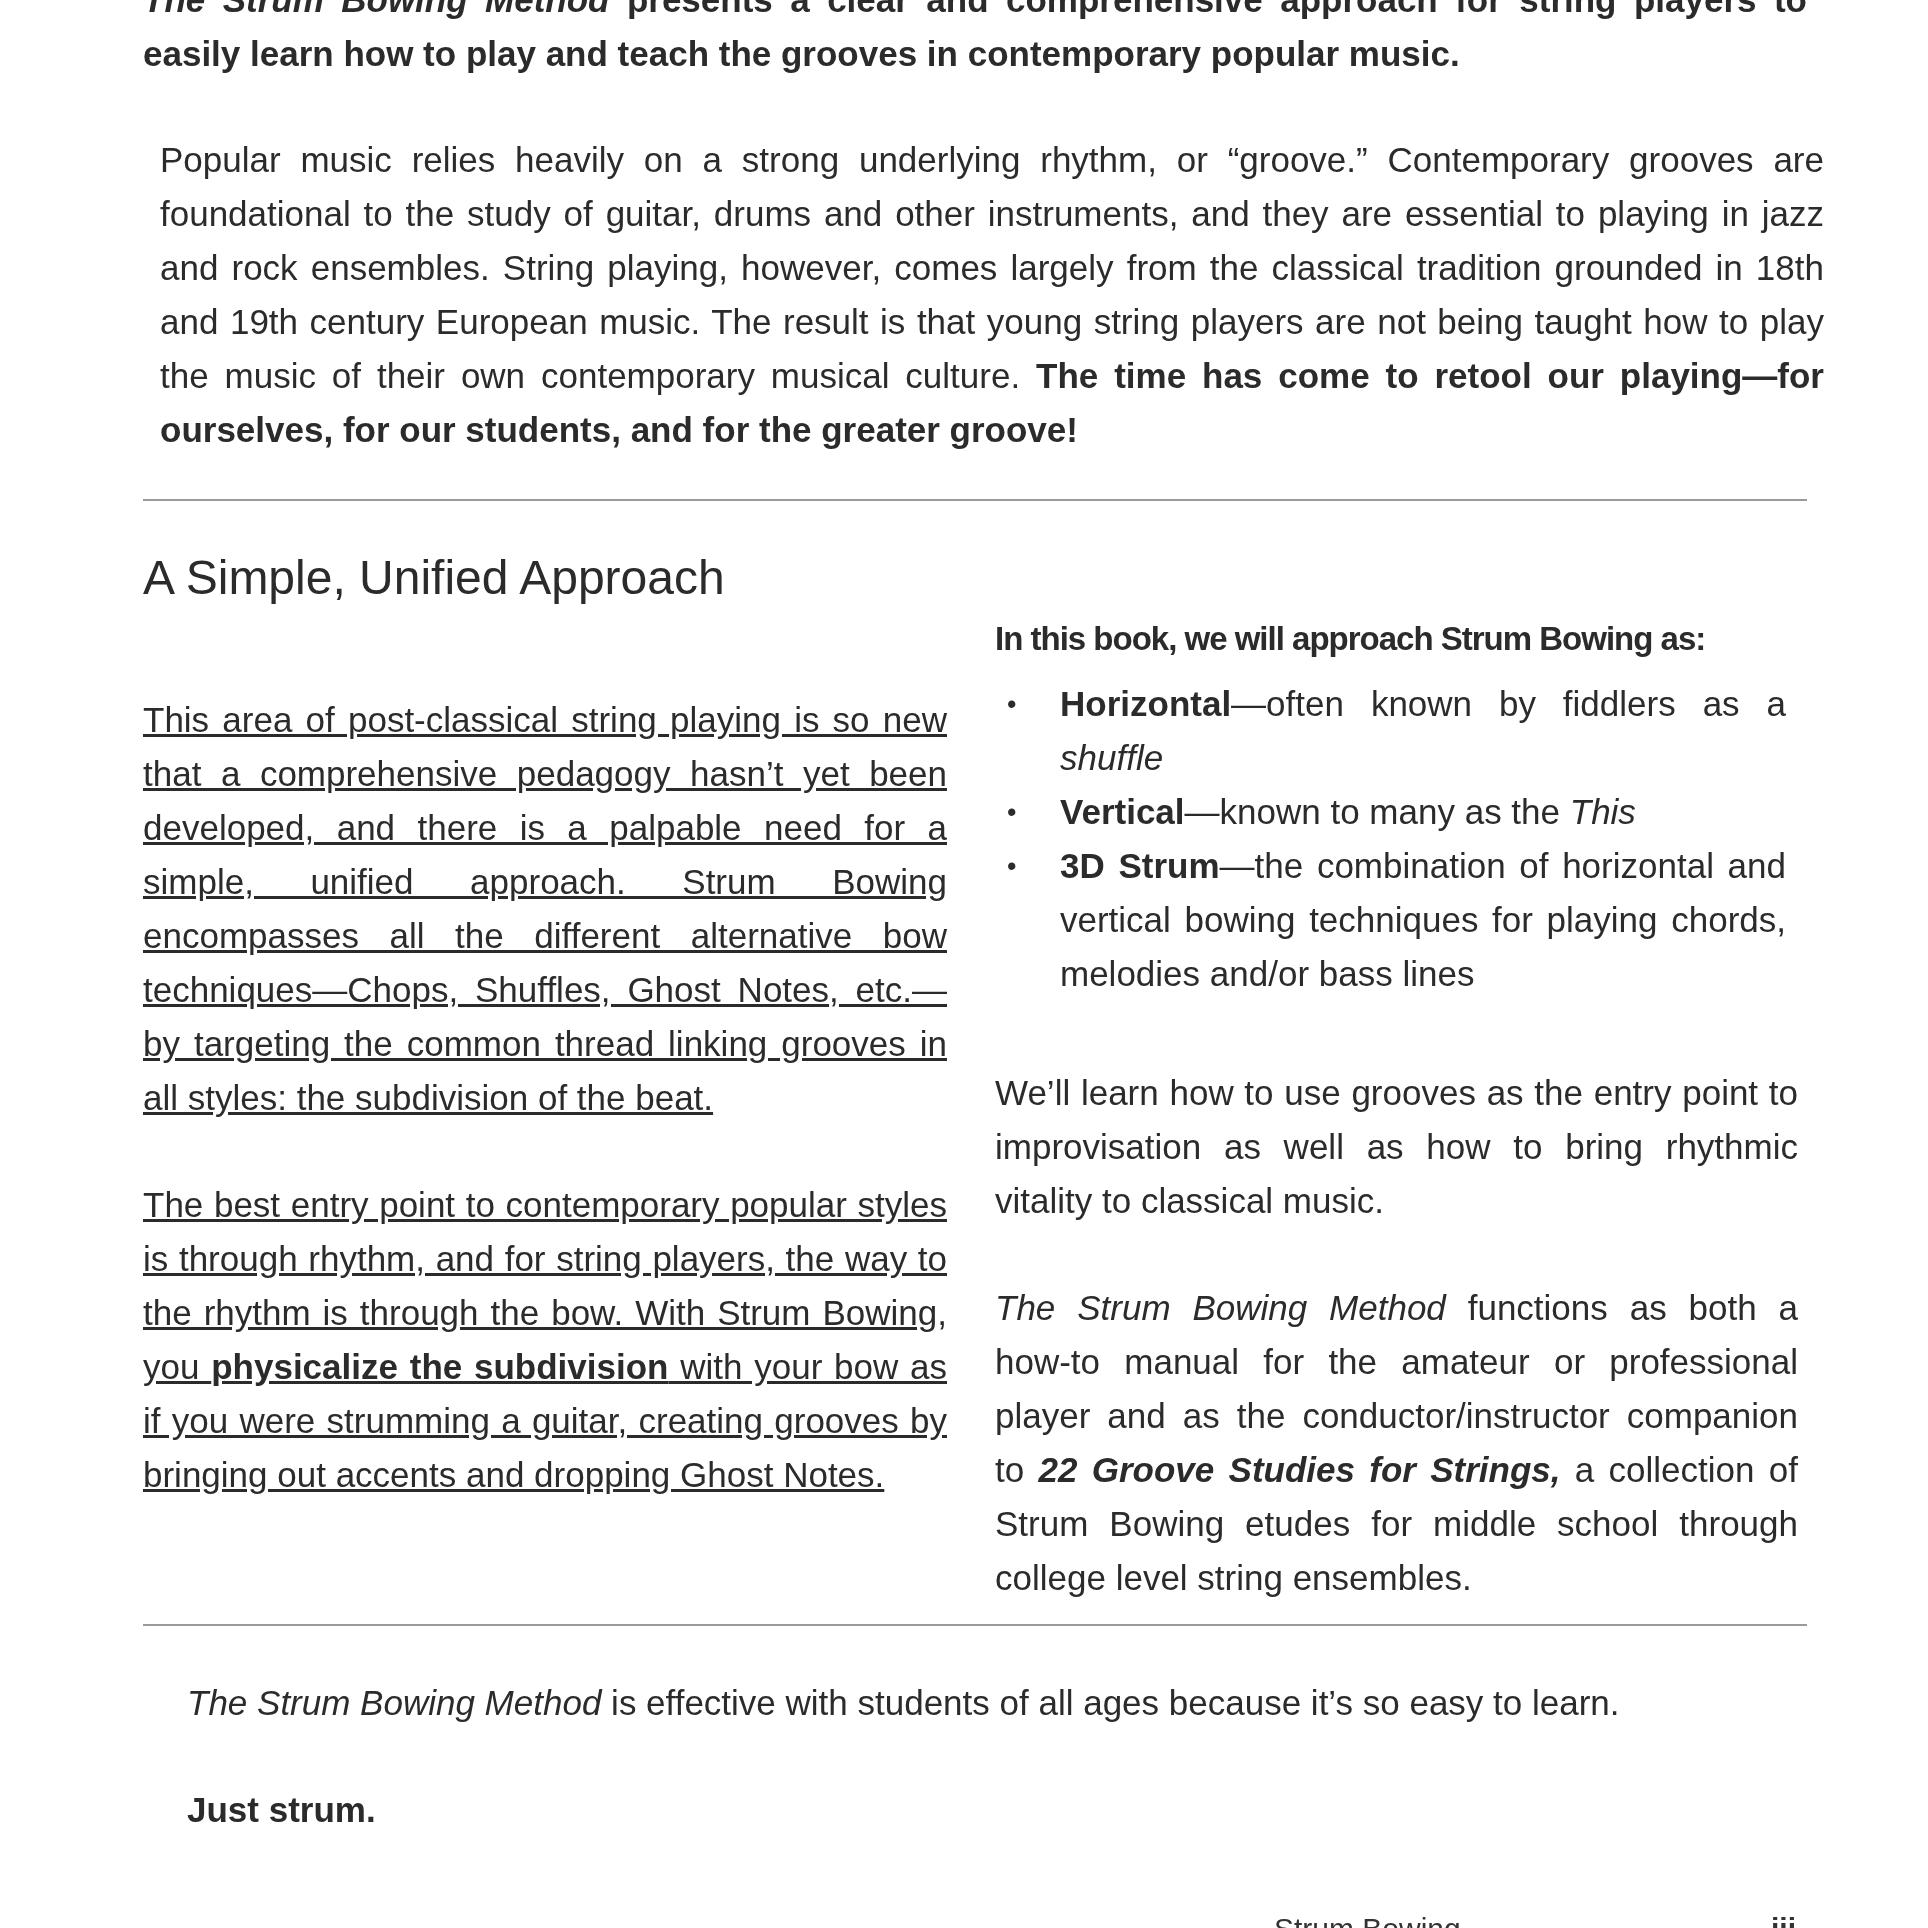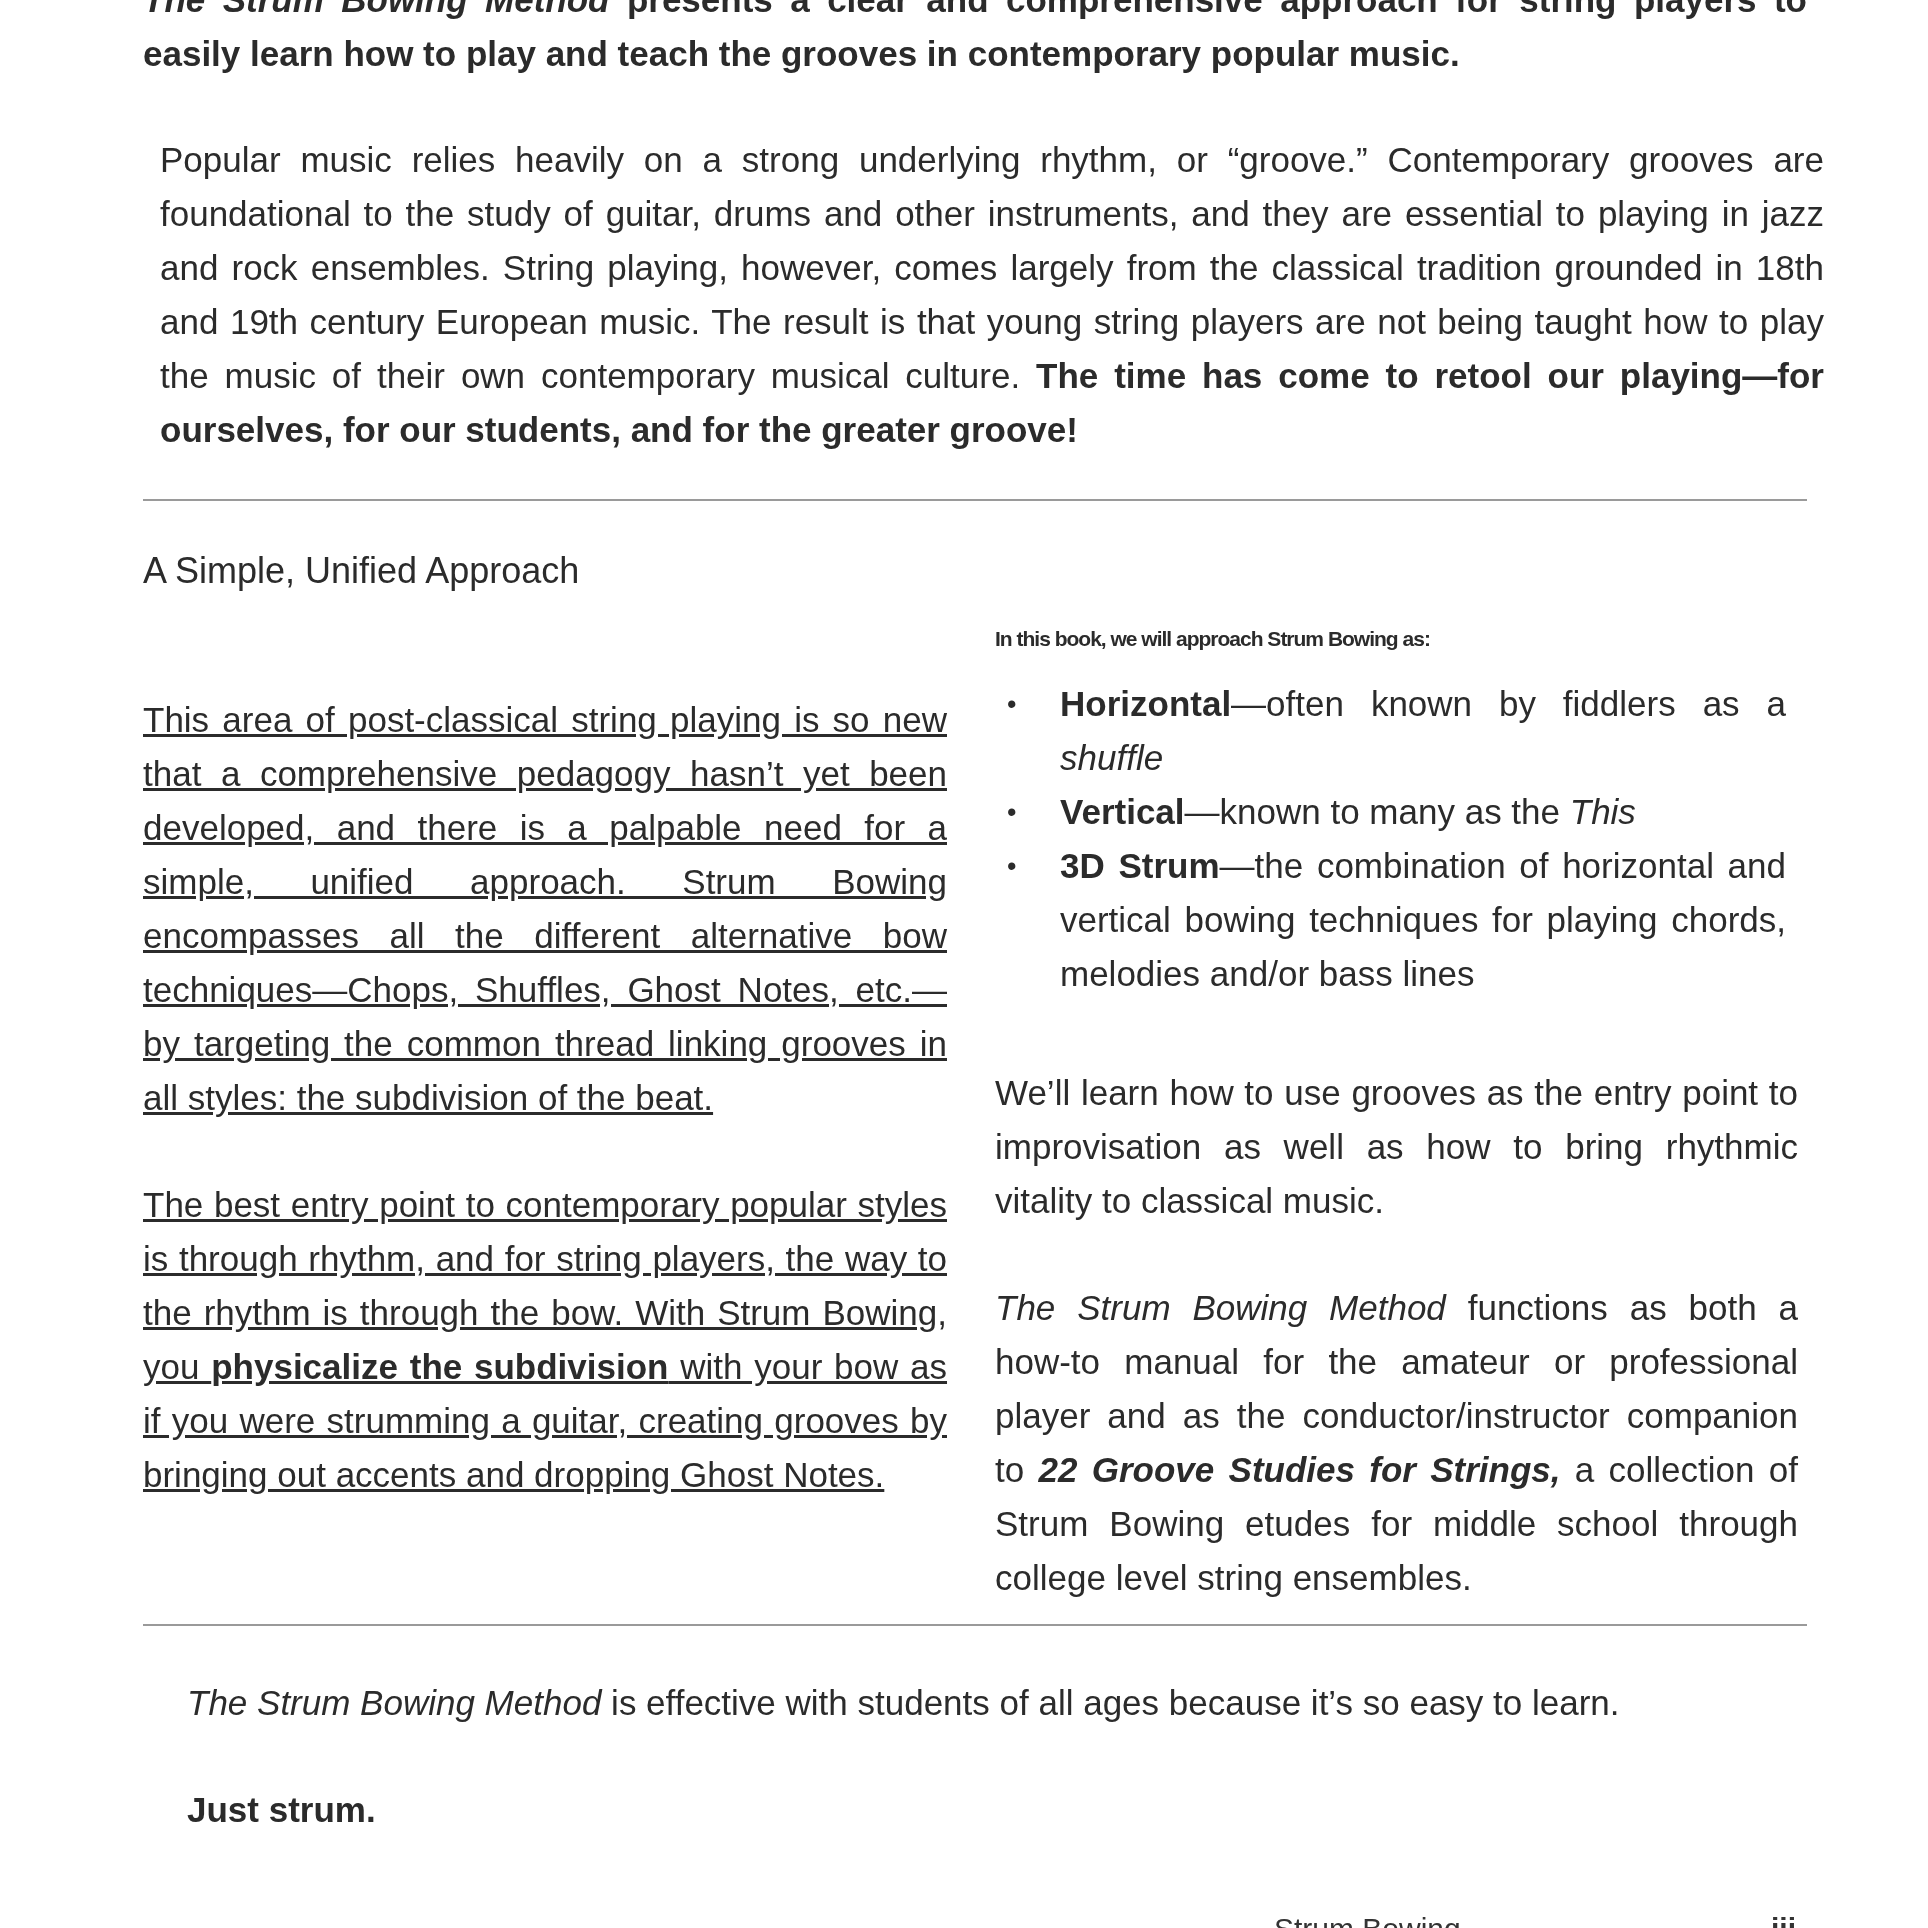--- a/index.html
+++ b/index.html
@@ -6,24 +6,24 @@
   body {
     width: 1929px; height: 1929px; position: relative; overflow: hidden;
     font-family: "Liberation Sans", sans-serif; color: #2b2b2b;
   }
   .p { font-size: 35px; line-height: 54px; margin: 0; text-align: justify; }
   .bold { font-weight: bold; }
   .it { font-style: italic; }
   .intro { position: absolute; left: 143px; top: -27px; width: 1664px; }
   .intro2 { position: absolute; left: 160px; top: 133px; width: 1664px; }
   .divider { position: absolute; left: 143px; width: 1664px; height: 1.9px; background: #9a9a9a; }
-  .h2 { position: absolute; left: 143px; top: 550px; font-size: 36px; font-weight: normal; margin: 0; color: #2b2b2b; }
+  .h2 { position: absolute; left: 143px; top: 550px; font-size: 48px; font-weight: normal; margin: 0; color: #2b2b2b; }
   .col-left { position: absolute; left: 143px; top: 693px; width: 804px; text-decoration: underline; }
   .col-right { position: absolute; left: 995px; top: 612px; width: 803px; }
-  .lead { font-size: 21px; font-weight: bold; line-height: 53px; margin: 0; letter-spacing: -1px; }
+  .lead { font-size: 33px; font-weight: bold; line-height: 53px; margin: 0; letter-spacing: -1px; }
   ul.bullets { list-style: none; margin: 12px; padding: 0; }
   ul.bullets li { position: relative; padding-left: 53px; font-size: 35px; line-height: 54px; text-align: justify; }
   ul.bullets li::before { content: "•"; position: absolute; left: 0; top: 0; font-size: 27px; }
   .gap { height: 53px; }
   .outro { position: absolute; left: 143px; top: 1676px; width: 1664px; margin-left: 44px; }
   .footer { position: absolute; top: 1912px; font-size: 30px; color: #333; }
 </style>
 </head>
 <body>
 

